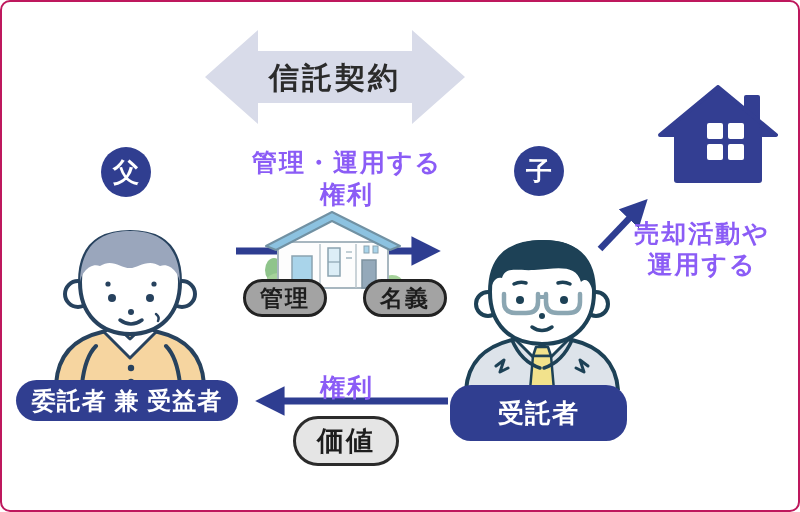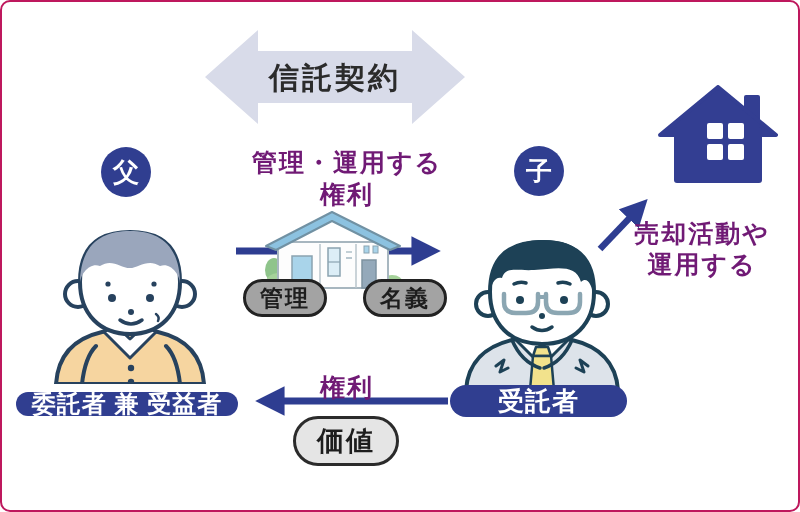--- a/index.html
+++ b/index.html
@@ -25,21 +25,21 @@
   #father-badge{left:99px;top:145px;}
   #child-badge{left:512px;top:144px;}
   
   #father-figure{left:40px;top:224px;width:180px;height:158px;z-index:1;}
   #child-figure{left:452px;top:232px;width:176px;height:156px;z-index:1;}
   #mid-house{left:260px;top:202px;width:142px;height:88px;z-index:3;}
   #corner-house{left:656px;top:83px;width:120px;height:100px;z-index:2;}
   #flow-arrows{left:0;top:0;width:800px;height:512px;z-index:2;pointer-events:none;}
   
   .flow-text{
-    text-align:center;color:#701a75;font-weight:800;z-index:4;
+    text-align:center;color:#8b5cf6;font-weight:800;z-index:4;
     font-size:25px;line-height:32px;letter-spacing:2px;
   }
   #manage-right-text{left:225px;top:144px;width:240px;}
   #benefit-right-text{left:235px;top:337px;width:220px;}
   #sale-note-text{left:603px;top:216px;width:194px;line-height:31px;}
   
   .tag-pill{
     background:#a3a3a3;border:3px solid #222222;border-radius:19px;
     display:flex;align-items:center;justify-content:center;
     font-size:23px;font-weight:800;color:#1d1d1d;z-index:4;letter-spacing:2px;
@@ -51,22 +51,22 @@
     background:#e5e5e5;border:3.5px solid #2b2b2b;border-radius:25px;
     display:flex;align-items:center;justify-content:center;
     font-size:27px;font-weight:800;color:#1d1d1d;letter-spacing:2px;
   }
   
   .role-pill{
     background:#303e90;color:#ffffff;border-radius:21px;
     display:flex;align-items:center;justify-content:center;
     font-weight:800;z-index:4;letter-spacing:1px;
   }
-  #father-role{left:14px;top:378px;width:222px;height:24px;font-size:24px;margin-top:12px;}
-  #trustee-role{left:448px;top:383px;width:177px;height:32px;font-size:26px;}
+  #father-role{left:14px;top:378px;width:222px;height:41px;font-size:24px;}
+  #trustee-role{left:448px;top:383px;width:177px;height:56px;font-size:26px;}
 </style>
 </head>
 <body>
 
 <div id="canvas">
 
   <svg id="banner-arrow" class="abs" viewBox="0 0 266 102" aria-hidden="true">
     <polygon points="3,51 56,4 56,25 210,25 210,4 263,51 210,98 210,77 56,77 56,98" fill="#d8dbe9"></polygon>
   </svg>
   <div id="banner-title" class="abs">信託契約</div>

